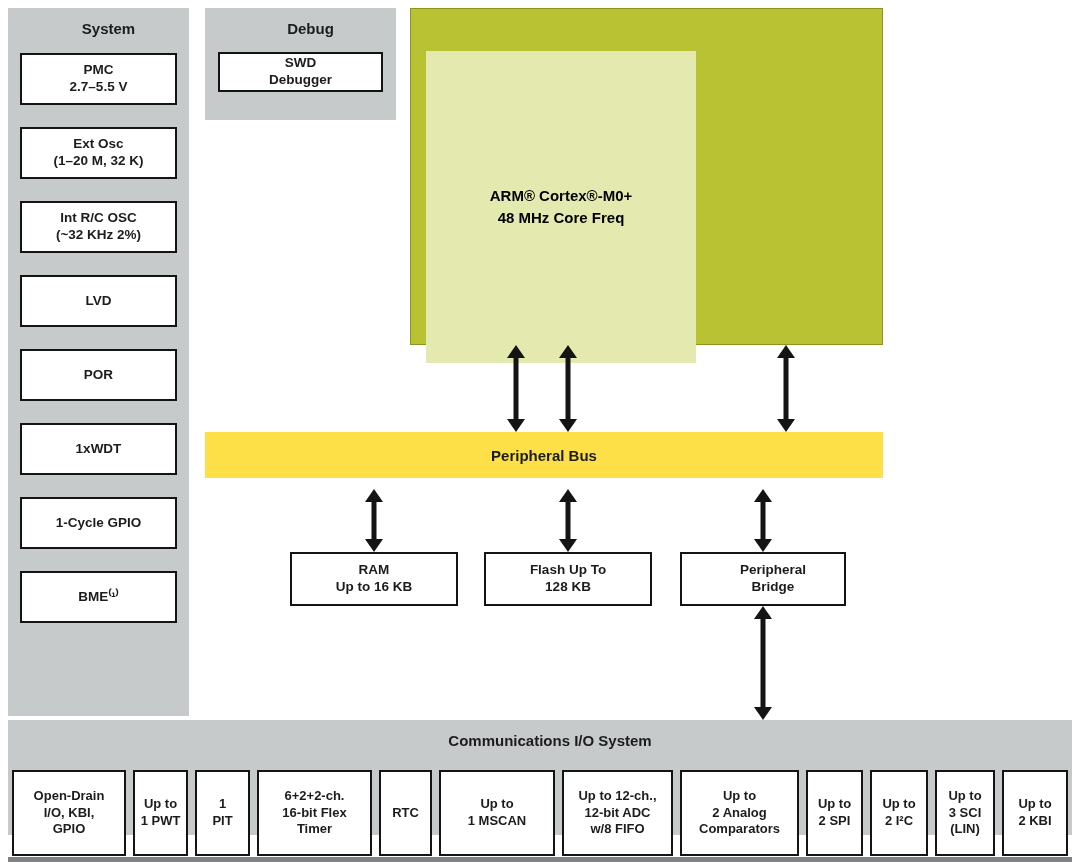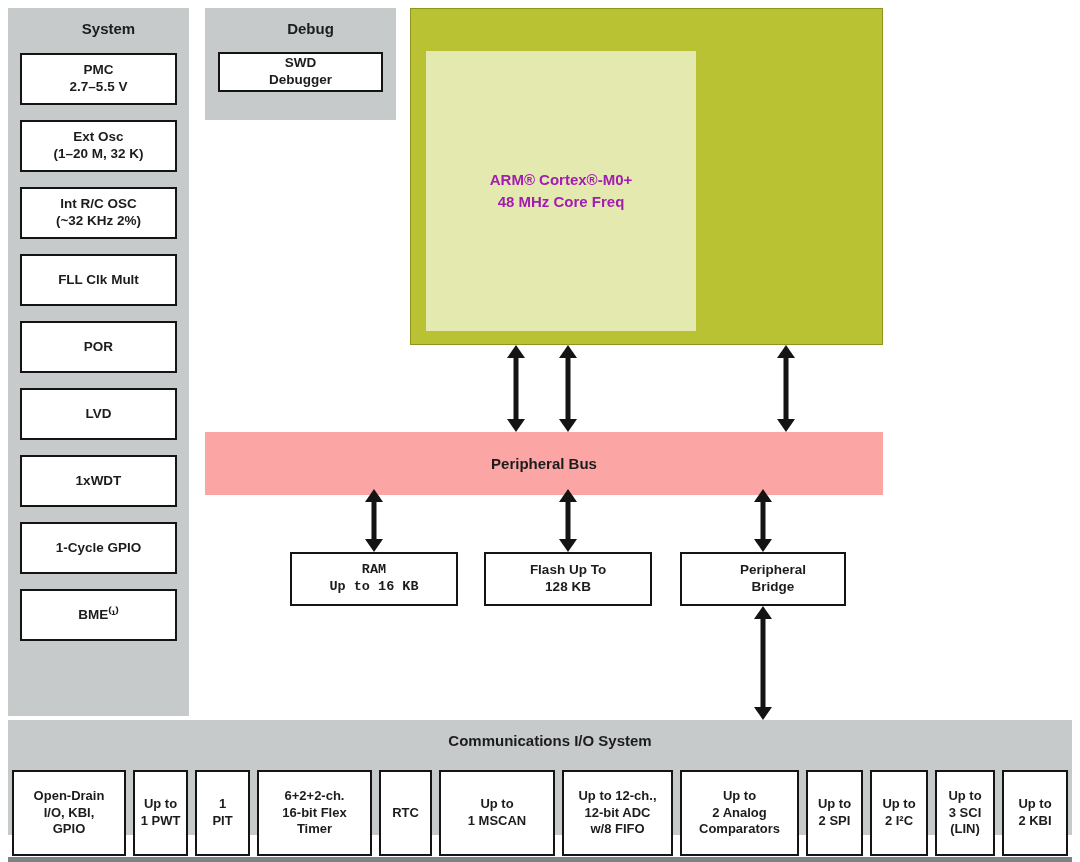--- a/index.html
+++ b/index.html
@@ -14,35 +14,35 @@
     padding-top:12px; color:#1c1c1c;padding-left:20px;
   }
   .wbox {
     background:#ffffff; border:2px solid #141414;
     display:flex; align-items:center; justify-content:center;
     text-align:center; font-weight:bold; font-size:13.5px;
     line-height:1.25; white-space:pre-line; color:#1c1c1c;
   }
   
   #system { left:8px; top:8px; width:181px; height:708px; }
-  #system .vstack { display:flex; flex-direction:column; gap:15px; padding:16px 12px 16px 12px; }
+  #system .vstack { display:flex; flex-direction:column; gap:22px; padding:16px 12px 16px 12px; }
   #system .wbox { height:52px; flex:none; }
   
   #debug { left:205px; top:8px; width:191px; height:112px; }
   #debug .wbox { margin:15px 13px 0 13px; height:40px; }
   
   #core {
     position:absolute; left:410px; top:8px; width:473px; height:337px;
     background:#b9c232; border:1px solid #8e951f;
   }
   #core-label-box {
-    position:absolute; left:15px; top:42px; width:270px; height:280px;
+    position:absolute; left:15px; top:42px; width:270px; height:312px;
     background:#e4eaaf; display:flex; align-items:center; justify-content:center;
     text-align:center; font-weight:bold; font-size:15px; line-height:1.5;
-    color:#a21caf; white-space:pre-line;
+    color:#000000; white-space:pre-line;
   }
   #core-sub {
     position:absolute; right:15px; bottom:15px; width:162px; height:124px;
     border:2px solid #141414;
   }
   .core-chip {
     position:absolute; left:10px; right:10px; height:46px;
     background:#dde5a6; border:2px solid #eef1d3;
     display:flex; align-items:center; justify-content:center;
     font-weight:bold; font-size:14px; color:#3e3e3e;
@@ -56,26 +56,26 @@
     top:9px; bottom:9px; width:5px; background:#141414; display:block;
   }
   .varrow::before, .varrow::after {
     content:""; position:absolute; left:50%; transform:translateX(-50%);
     width:0; height:0; border-left:9px solid transparent; border-right:9px solid transparent;
   }
   .varrow::before { top:0; border-bottom:13px solid #141414; }
   .varrow::after { bottom:0; border-top:13px solid #141414; }
   
   #bus {
-    position:absolute; left:205px; top:432px; width:678px; height:63px;
-    background:#fca5a5; display:flex; align-items:center; justify-content:center;
+    position:absolute; left:205px; top:432px; width:678px; height:46px;
+    background:#fde047; display:flex; align-items:center; justify-content:center;
     font-weight:bold; font-size:15px;
   }
   
-  #ram    { position:absolute; left:290px; top:552px; width:168px; height:54px;font-family:Liberation Mono, monospace; }
+  #ram    { position:absolute; left:290px; top:552px; width:168px; height:54px; }
   #flash  { position:absolute; left:484px; top:552px; width:168px; height:54px; }
   #bridge { position:absolute; left:680px; top:552px; width:166px; height:54px;padding-left:20px; }
   
   #comms { left:8px; top:720px; width:1064px; height:115px; }
   #comms .hstack { display:flex; flex-direction:row; gap:7px; padding:12px 4px; margin-top:9px; }
   #comms .wbox { height:86px; flex:none; font-size:13px; line-height:1.3; padding:0 2px; }
   
   #bottom-strip {
     position:absolute; left:8px; top:857px; width:1064px; height:5px;
     background:#7e8284;
@@ -86,23 +86,22 @@
 
 <div class="panel" id="system">
   <div class="panel-title">System</div>
   <div class="vstack">
     <div class="wbox">PMC
 2.7–5.5 V</div>
     <div class="wbox">Ext Osc
 (1–20 M, 32 K)</div>
     <div class="wbox">Int R/C OSC
 (~32 KHz 2%)</div>
-    <div class="wbox">FLL Clk Mult</div>
+    <div class="wbox">LVD</div>
     <div class="wbox">POR</div>
-    <div class="wbox">LVD</div>
     <div class="wbox">1xWDT</div>
     <div class="wbox">1-Cycle GPIO</div>
     <div class="wbox">BME⁽¹⁾</div>
   </div>
 </div>
 
 <div class="panel" id="debug">
   <div class="panel-title">Debug</div>
   <div class="wbox">SWD
 Debugger</div>

